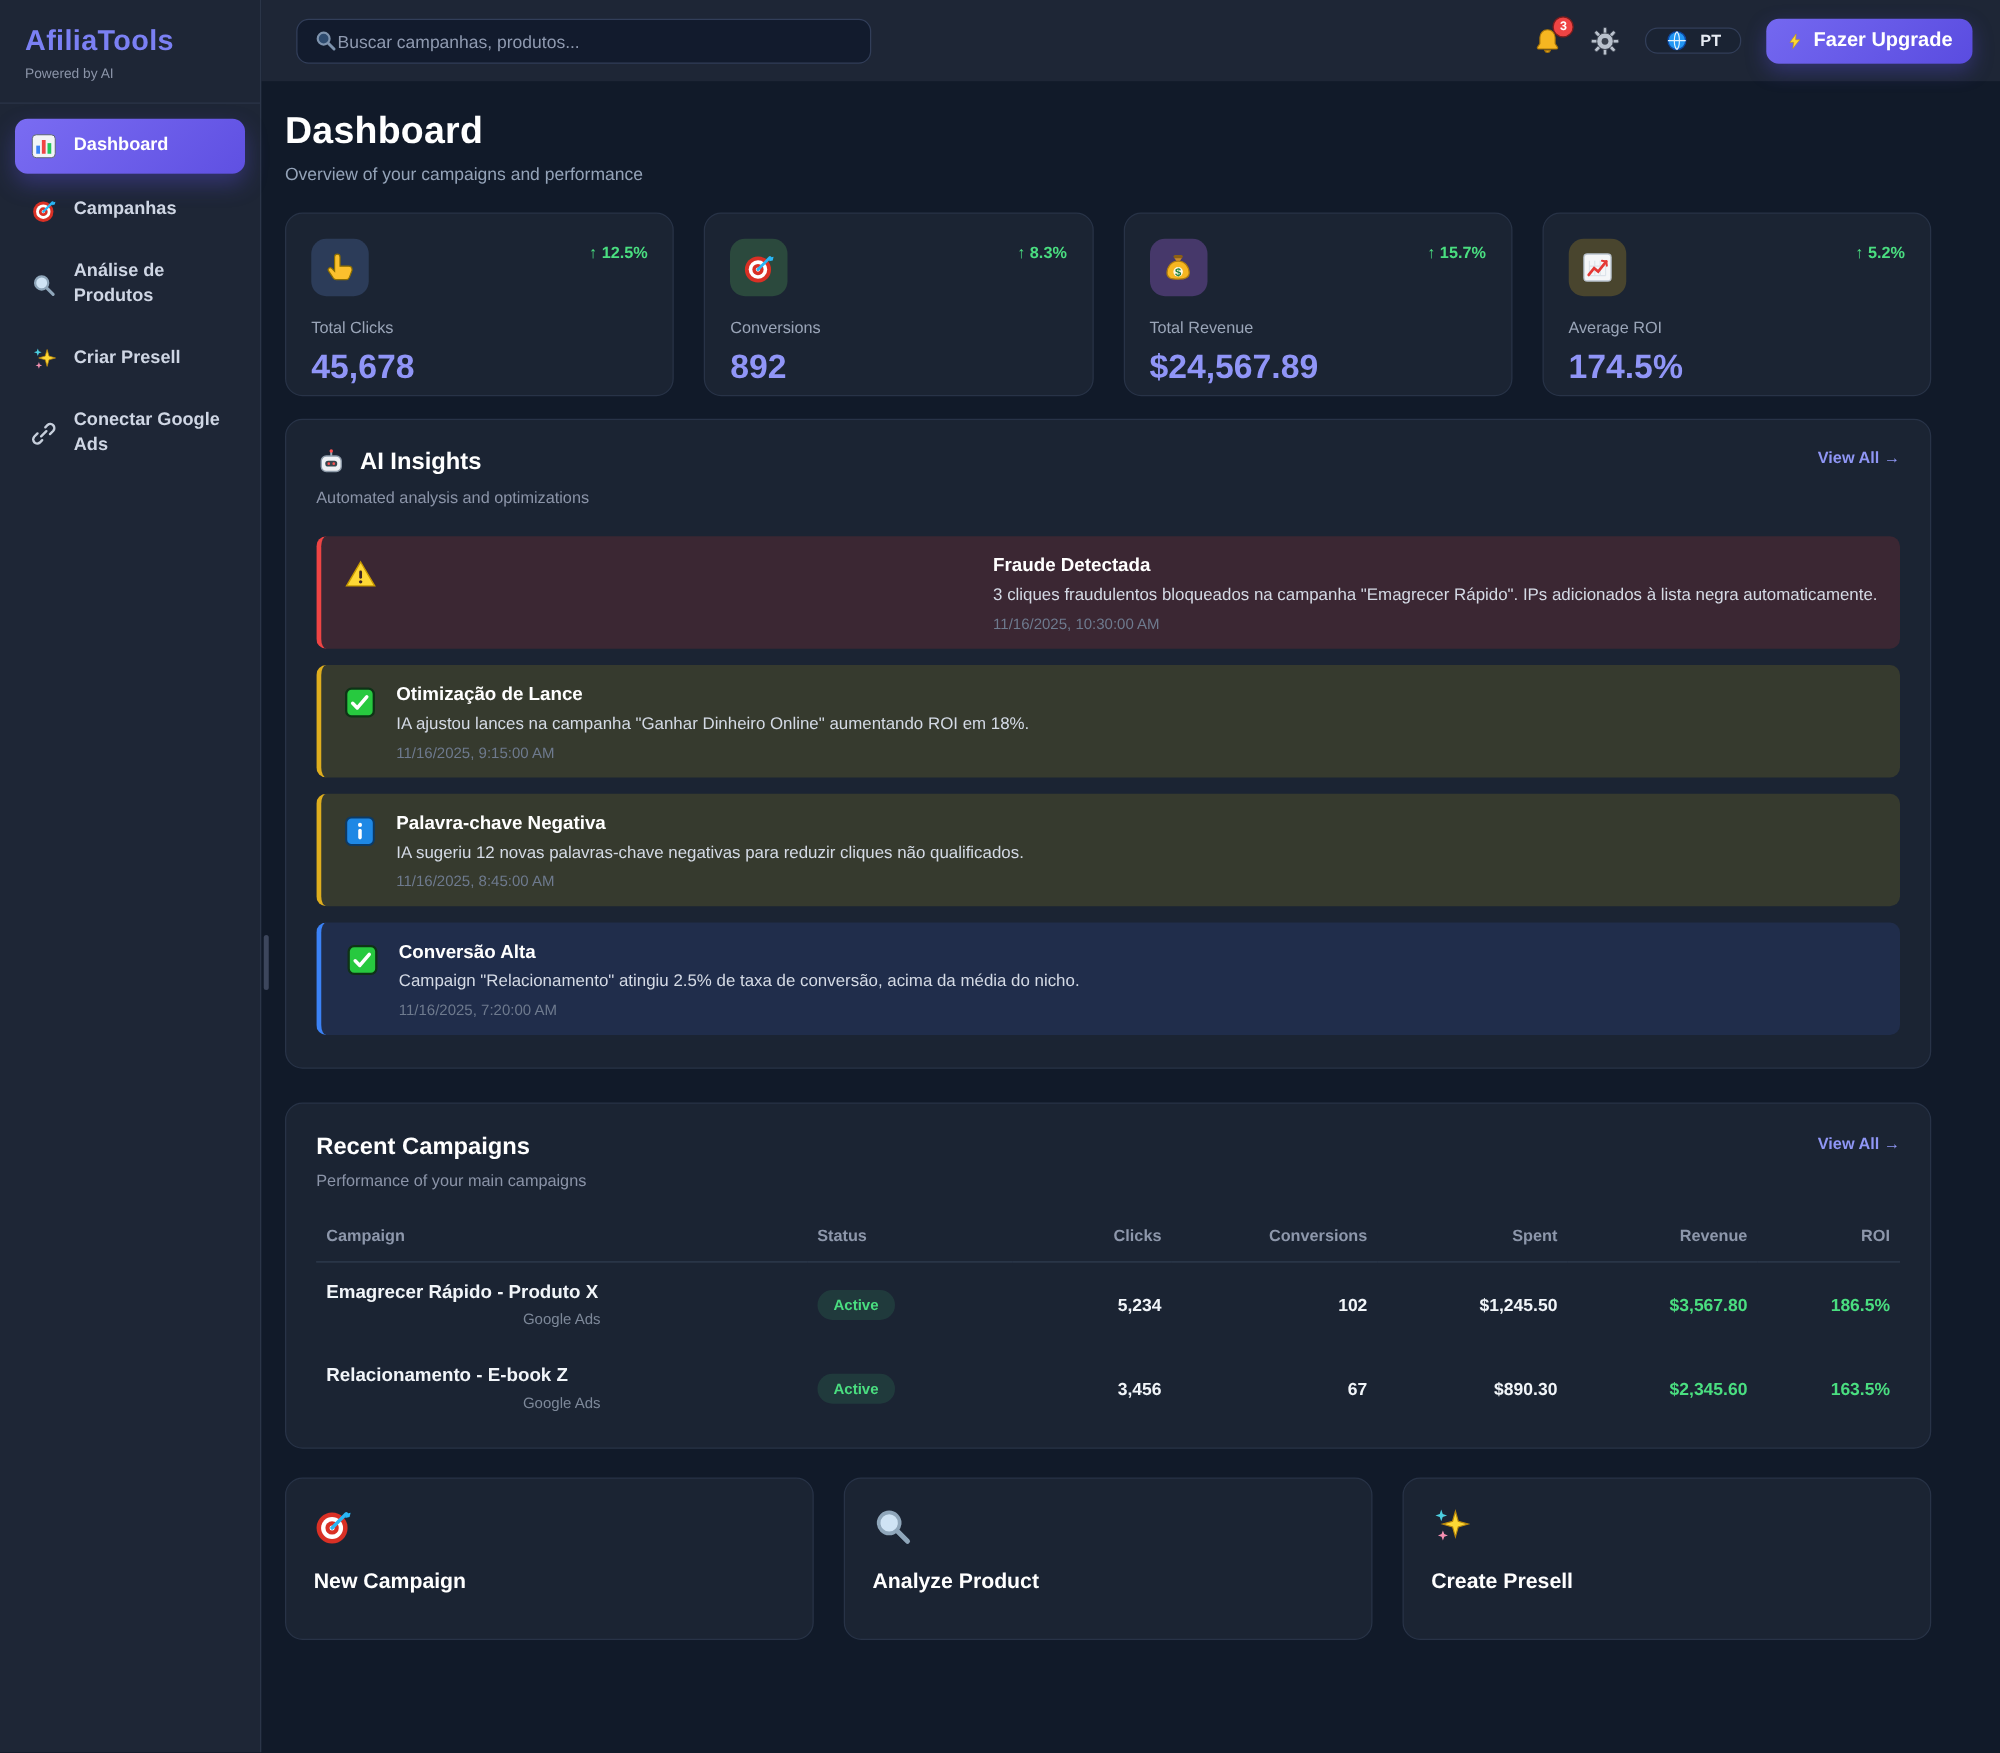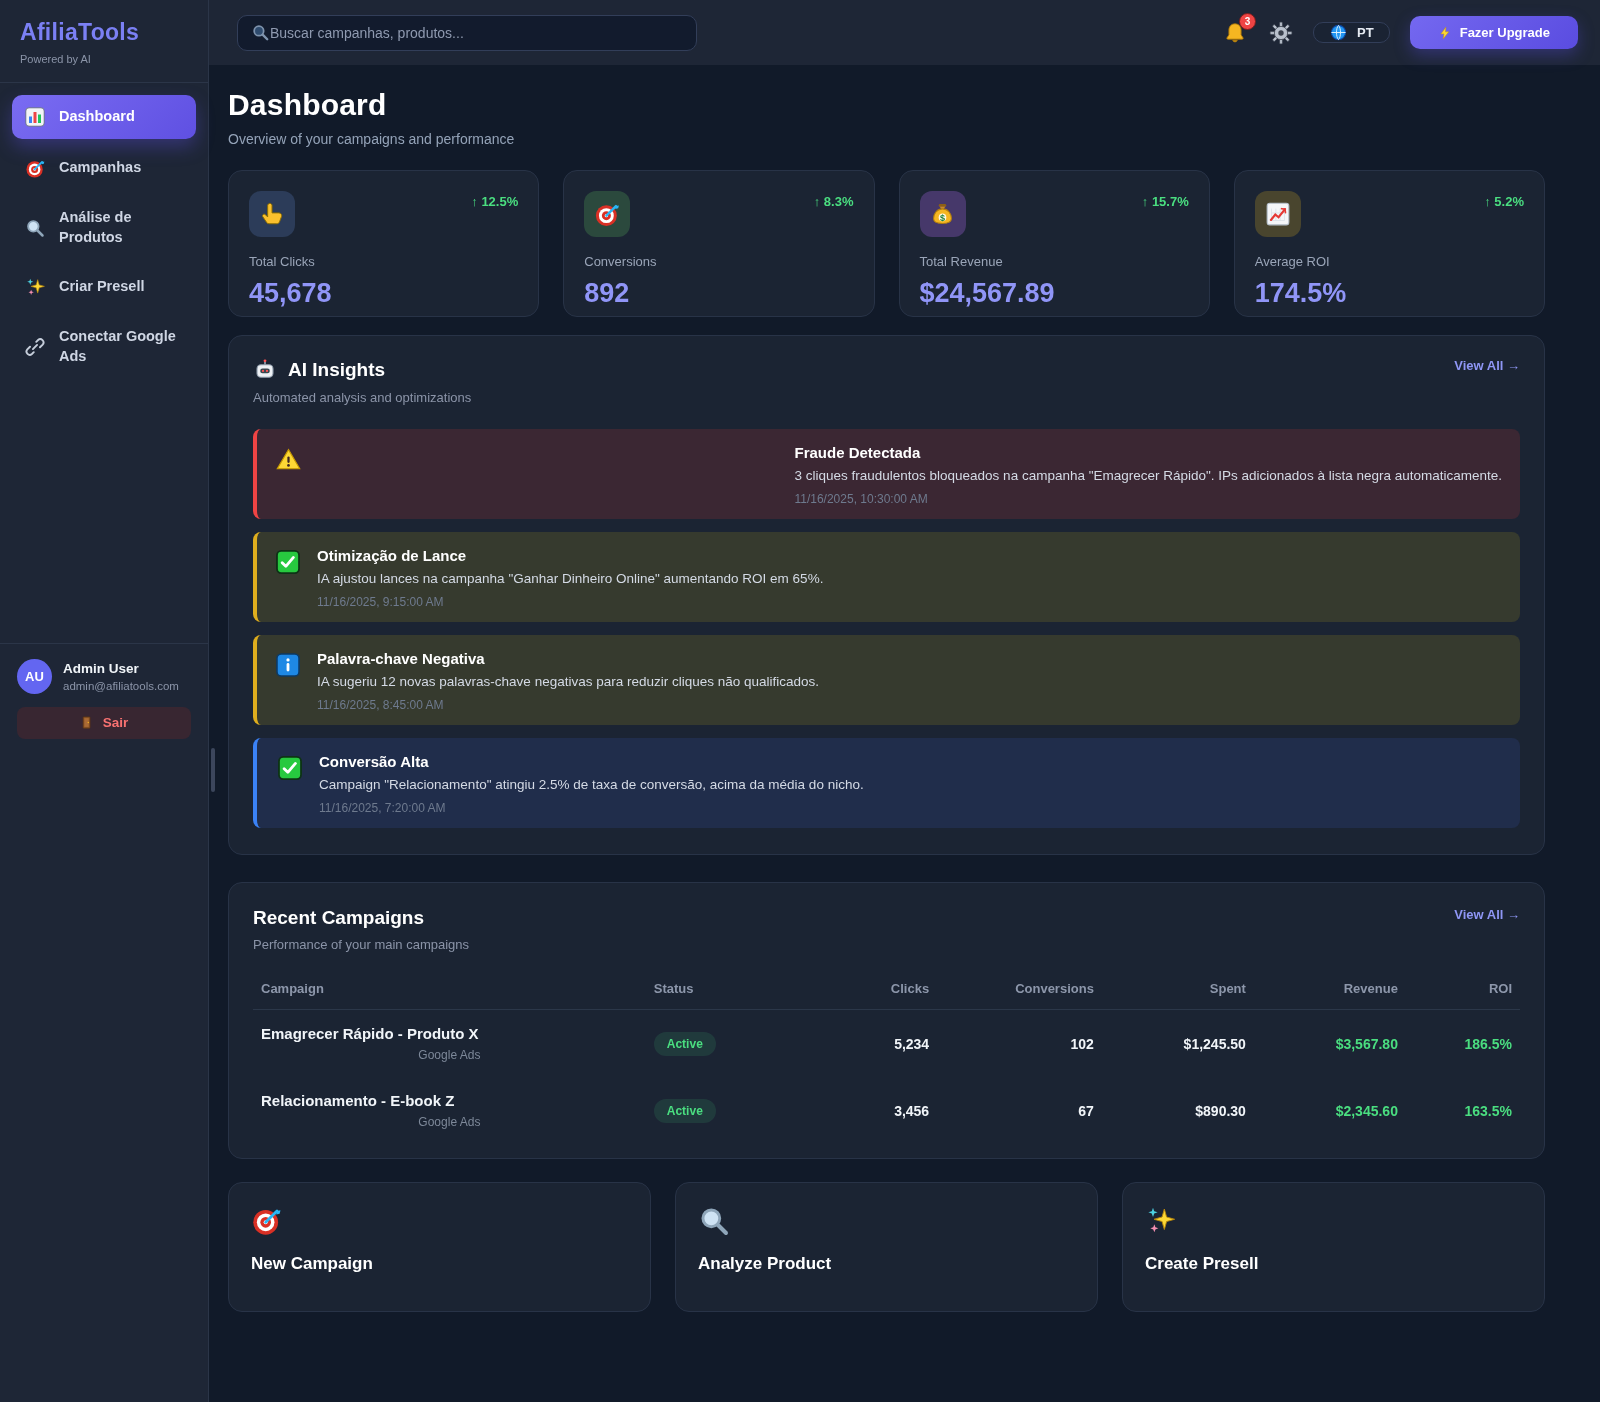--- a/index.html
+++ b/index.html
@@ -72,21 +72,21 @@
   }
   .gear-wrap { cursor:pointer; display:flex; }
   .lang-box {
     display:flex; align-items:center; gap:9px; border:1px solid #323e59;
     border-radius:10px; padding:0 15px; background:#1a2333; cursor:pointer;
   }
   .lang-label { font-size:13px; font-weight:bold; color:#e6ebf3; }
   .upgrade-btn {
     display:flex; align-items:center; gap:8px; border:0; cursor:pointer;
     background:linear-gradient(135deg,#7468f0,#5a4ce0); border-radius:10px;
-    padding:9px 28px; font-size:13px; font-weight:bold; color:#fff; font-family:inherit;
+    padding:9px 16px; font-size:16px; font-weight:bold; color:#fff; font-family:inherit;
     box-shadow:0 6px 16px rgba(90,76,224,.35);
   }
 
   .content { padding:23px 55px 47px 19px; }
   .page-title { font-size:30px; font-weight:bold; color:#fff; letter-spacing:.2px; }
   .page-sub   { font-size:14px; color:#94a3b8; margin-top:9px; }
 
   
   .panel { background:#1b2433; border:1px solid #283347; border-radius:14px; }
   .stats { display:grid; grid-template-columns:repeat(4,1fr); gap:24px; margin-top:23px; }
@@ -207,39 +207,20 @@
           <svg width="20" height="20" viewBox="0 0 24 24" fill="none" stroke="#c6cedb" stroke-width="2.3" stroke-linecap="round">
               <path d="M9.5 14.5l5-5"></path>
               <path d="M10.5 18.2l-2.2 2.2a3.9 3.9 0 01-5.5-5.5l3.2-3.2"></path>
               <path d="M13.5 5.8l2.2-2.2a3.9 3.9 0 015.5 5.5L18 12.3"></path>
             </svg>
         </span>
         <span>Conectar Google Ads</span>
       </div>
     </nav>
 
-    <div class="user-box">
-      <div class="user-row">
-        <div class="avatar">AU</div>
-        <div>
-          <div class="user-name">Admin User</div>
-          <div class="user-email">admin@afiliatools.com</div>
-        </div>
-      </div>
-      <button class="logout-btn">
-        <span style="display:flex;">
-          <svg width="15" height="15" viewBox="0 0 24 24">
-              <rect x="5" y="3" width="11" height="18" rx="1" fill="#8d5524" stroke="#5d3615" stroke-width="1.2"></rect>
-              <rect x="7" y="5" width="7" height="14" fill="#a96a35"></rect>
-              <circle cx="13.2" cy="12" r="1.1" fill="#f6b621"></circle>
-            </svg>
-        </span>
-        <span>Sair</span>
-      </button>
-    </div>
   </aside>
 
   <div class="scroll-thumb"></div>
 
   <div class="main">
 
     <header class="topbar">
       <div class="search">
         <span class="search-ic">
           <svg width="19" height="19" viewBox="0 0 24 24">
@@ -402,21 +383,21 @@
 
           <div class="alert alert--warning">
             <span class="alert-ic">
               <svg width="26" height="26" viewBox="0 0 24 24">
                   <rect x="1.8" y="1.8" width="20.4" height="20.4" rx="4" fill="#27c93f" stroke="#0e3316" stroke-width="1.7"></rect>
                   <path d="M6.6 12.6l3.4 3.4 7-8.2" stroke="#fff" stroke-width="2.6" fill="none" stroke-linecap="round" stroke-linejoin="round"></path>
                 </svg>
             </span>
             <div>
               <div class="alert-title">Otimização de Lance</div>
-              <div class="alert-desc">IA ajustou lances na campanha "Ganhar Dinheiro Online" aumentando ROI em 65%.</div>
+              <div class="alert-desc">IA ajustou lances na campanha "Ganhar Dinheiro Online" aumentando ROI em 18%.</div>
               <div class="alert-time">11/16/2025, 9:15:00 AM</div>
             </div>
           </div>
 
           <div class="alert alert--warning">
             <span class="alert-ic">
               <svg width="26" height="26" viewBox="0 0 24 24">
                   <rect x="1.8" y="1.8" width="20.4" height="20.4" rx="4" fill="#1e88e5" stroke="#0c3a66" stroke-width="1.5"></rect>
                   <circle cx="12" cy="7.3" r="1.5" fill="#fff"></circle>
                   <rect x="10.7" y="10.2" width="2.6" height="7.8" rx="1.3" fill="#fff"></rect>

